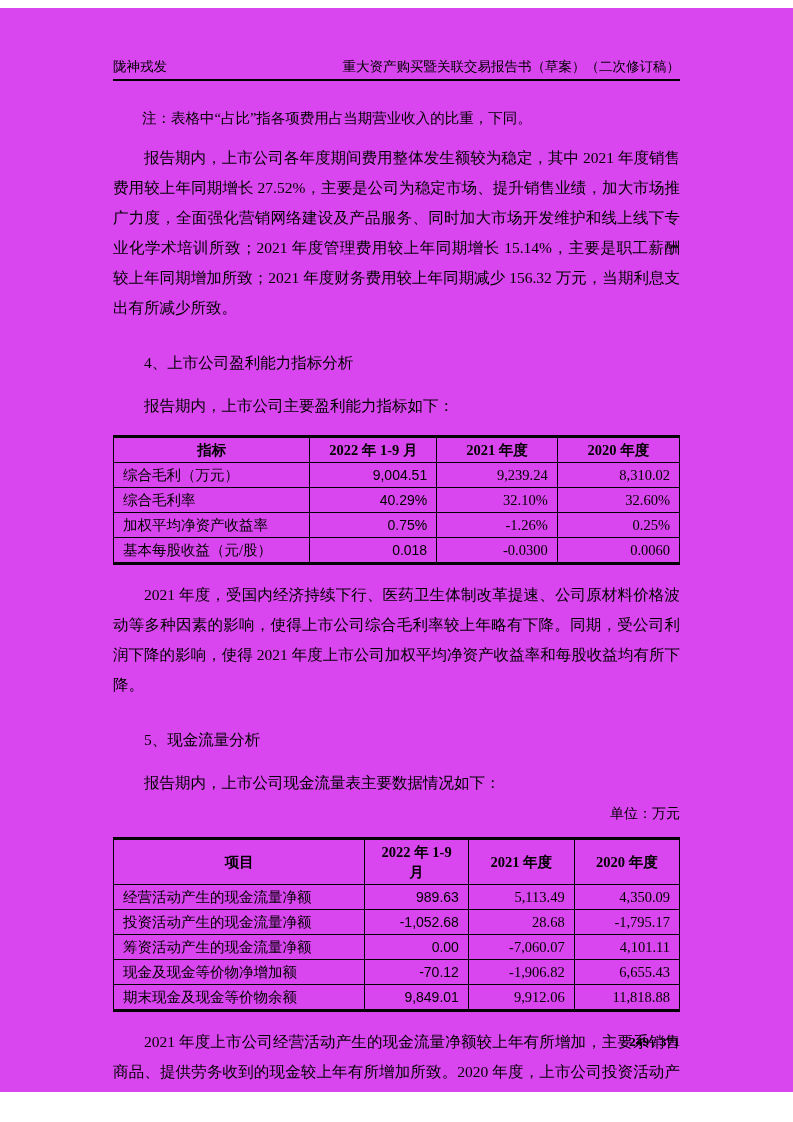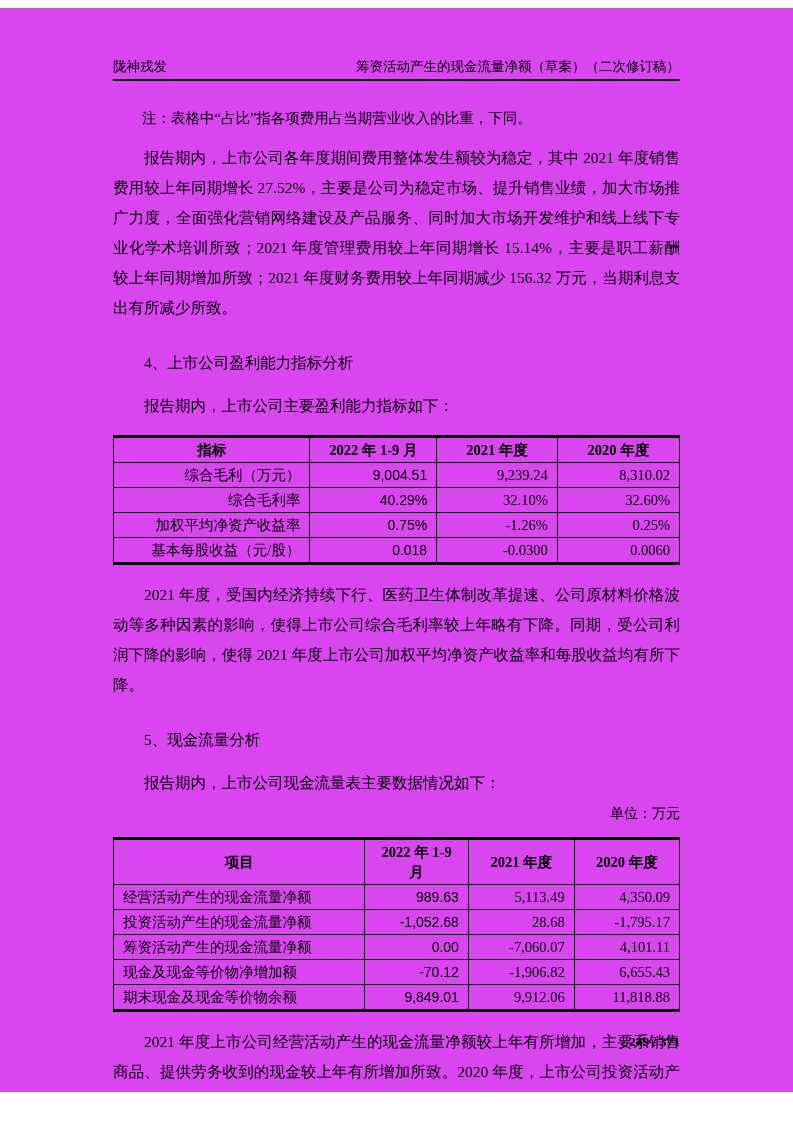--- a/index.html
+++ b/index.html
@@ -68,21 +68,21 @@
     line-height: 20px;
     height: 21px;
     box-sizing: border-box;
   }
   table.doc-table th { font-weight: bold; text-align: center; }
   
   table.t1 .c0 { width: 34.7%; }
   table.t1 .c1 { width: 22.4%; }
   table.t1 .c2 { width: 21.3%; }
   table.t1 .c3 { width: 21.6%; }
-  table.t1 td.c0 { text-align: right; }
+  table.t1 td.c0 { text-align: left; }
   
   table.t2 .c0 { width: 44.4%; }
   table.t2 .c1 { width: 18.3%; }
   table.t2 .c2 { width: 18.7%; }
   table.t2 .c3 { width: 18.6%; }
   table.t2 td.c0 { text-align: left; }
   
   table.doc-table td.c1 {
     text-align: right;
     font-weight: normal;
@@ -99,21 +99,21 @@
     font-weight: bold;
   }
 </style>
 </head>
 <body>
 
 <div class="page">
 
   <div class="hdr">
     <span>陇神戎发</span>
-    <span>筹资活动产生的现金流量净额（草案）（二次修订稿）</span>
+    <span>重大资产购买暨关联交易报告书（草案）（二次修订稿）</span>
   </div>
 
   <p class="note">注：表格中“占比”指各项费用占当期营业收入的比重，下同。</p>
 
   <p class="para">报告期内，上市公司各年度期间费用整体发生额较为稳定，其中 2021 年度销售费用较上年同期增长 27.52%，主要是公司为稳定市场、提升销售业绩，加大市场推广力度，全面强化营销网络建设及产品服务、同时加大市场开发维护和线上线下专业化学术培训所致；2021 年度管理费用较上年同期增长 15.14%，主要是职工薪酬较上年同期增加所致；2021 年度财务费用较上年同期减少 156.32 万元，当期利息支出有所减少所致。</p>
 
   <h3 class="heading">4、上市公司盈利能力指标分析</h3>
 
   <p class="para intro">报告期内，上市公司主要盈利能力指标如下：</p>
 

